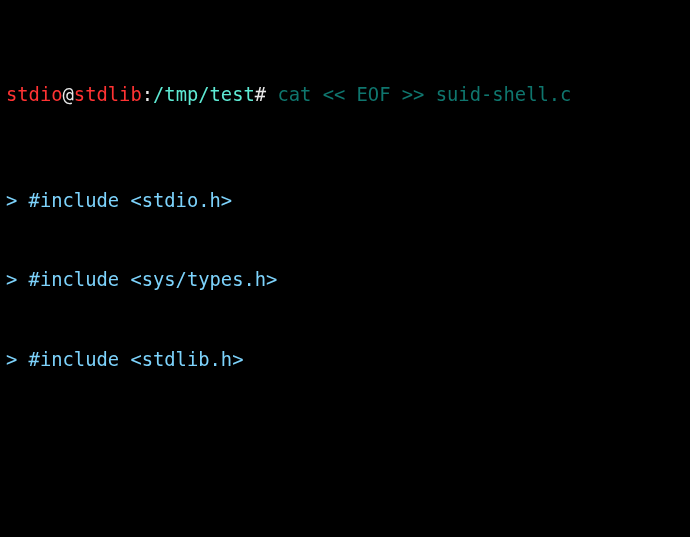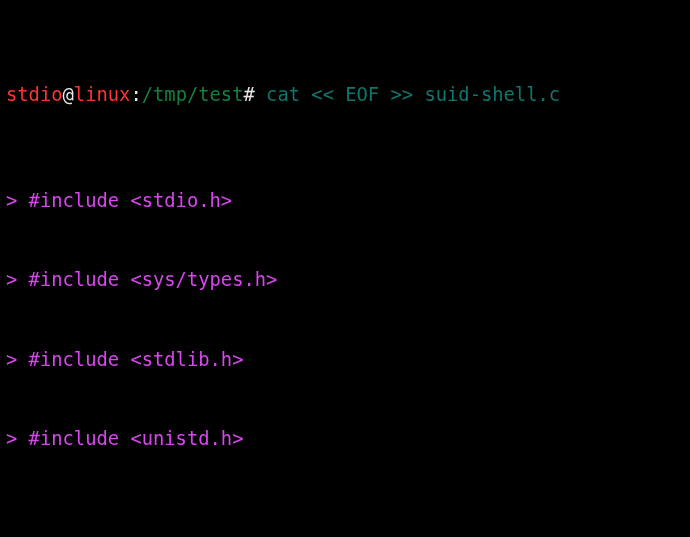--- a/index.html
+++ b/index.html
@@ -16,37 +16,36 @@
     font-weight: 500;
   }
   .term {
     padding: 2px 6px 0 6px;
     white-space: pre;
   }
   .line { display: block; white-space: pre; }
   .user { color: #ff3333; }
   .host { color: #ff3333; }
   .at   { color: #e8e8e8; }
-  .path { color: #15803d; }
+  .path { color: #5eead4; }
   .cmd  { color: #0f766e; }
   .hash { color: #e8e8e8; }
-  .out  { color: #d946ef; }
+  .out  { color: #7dd3fc; }
   .dir-sep { color: #e8e8e8; }
 </style>
 </head>
 <body>
 
 <div class="term">
 
-  <span class="line"><span class="user">stdio</span><span class="at">@</span><span class="host">linux</span><span class="dir-sep">:</span><span class="path">/tmp/test</span><span class="hash"># </span><span class="cmd">cat &lt;&lt; EOF &gt;&gt; suid-shell.c</span></span>
+  <span class="line"><span class="user">stdio</span><span class="at">@</span><span class="host">stdlib</span><span class="dir-sep">:</span><span class="path">/tmp/test</span><span class="hash"># </span><span class="cmd">cat &lt;&lt; EOF &gt;&gt; suid-shell.c</span></span>
 
   <span class="line out">&gt; #include &lt;stdio.h&gt;</span>
   <span class="line out">&gt; #include &lt;sys/types.h&gt;</span>
   <span class="line out">&gt; #include &lt;stdlib.h&gt;</span>
-  <span class="line out">&gt; #include &lt;unistd.h&gt;</span>
   
   
   
   
   
   
 
   
 
   

